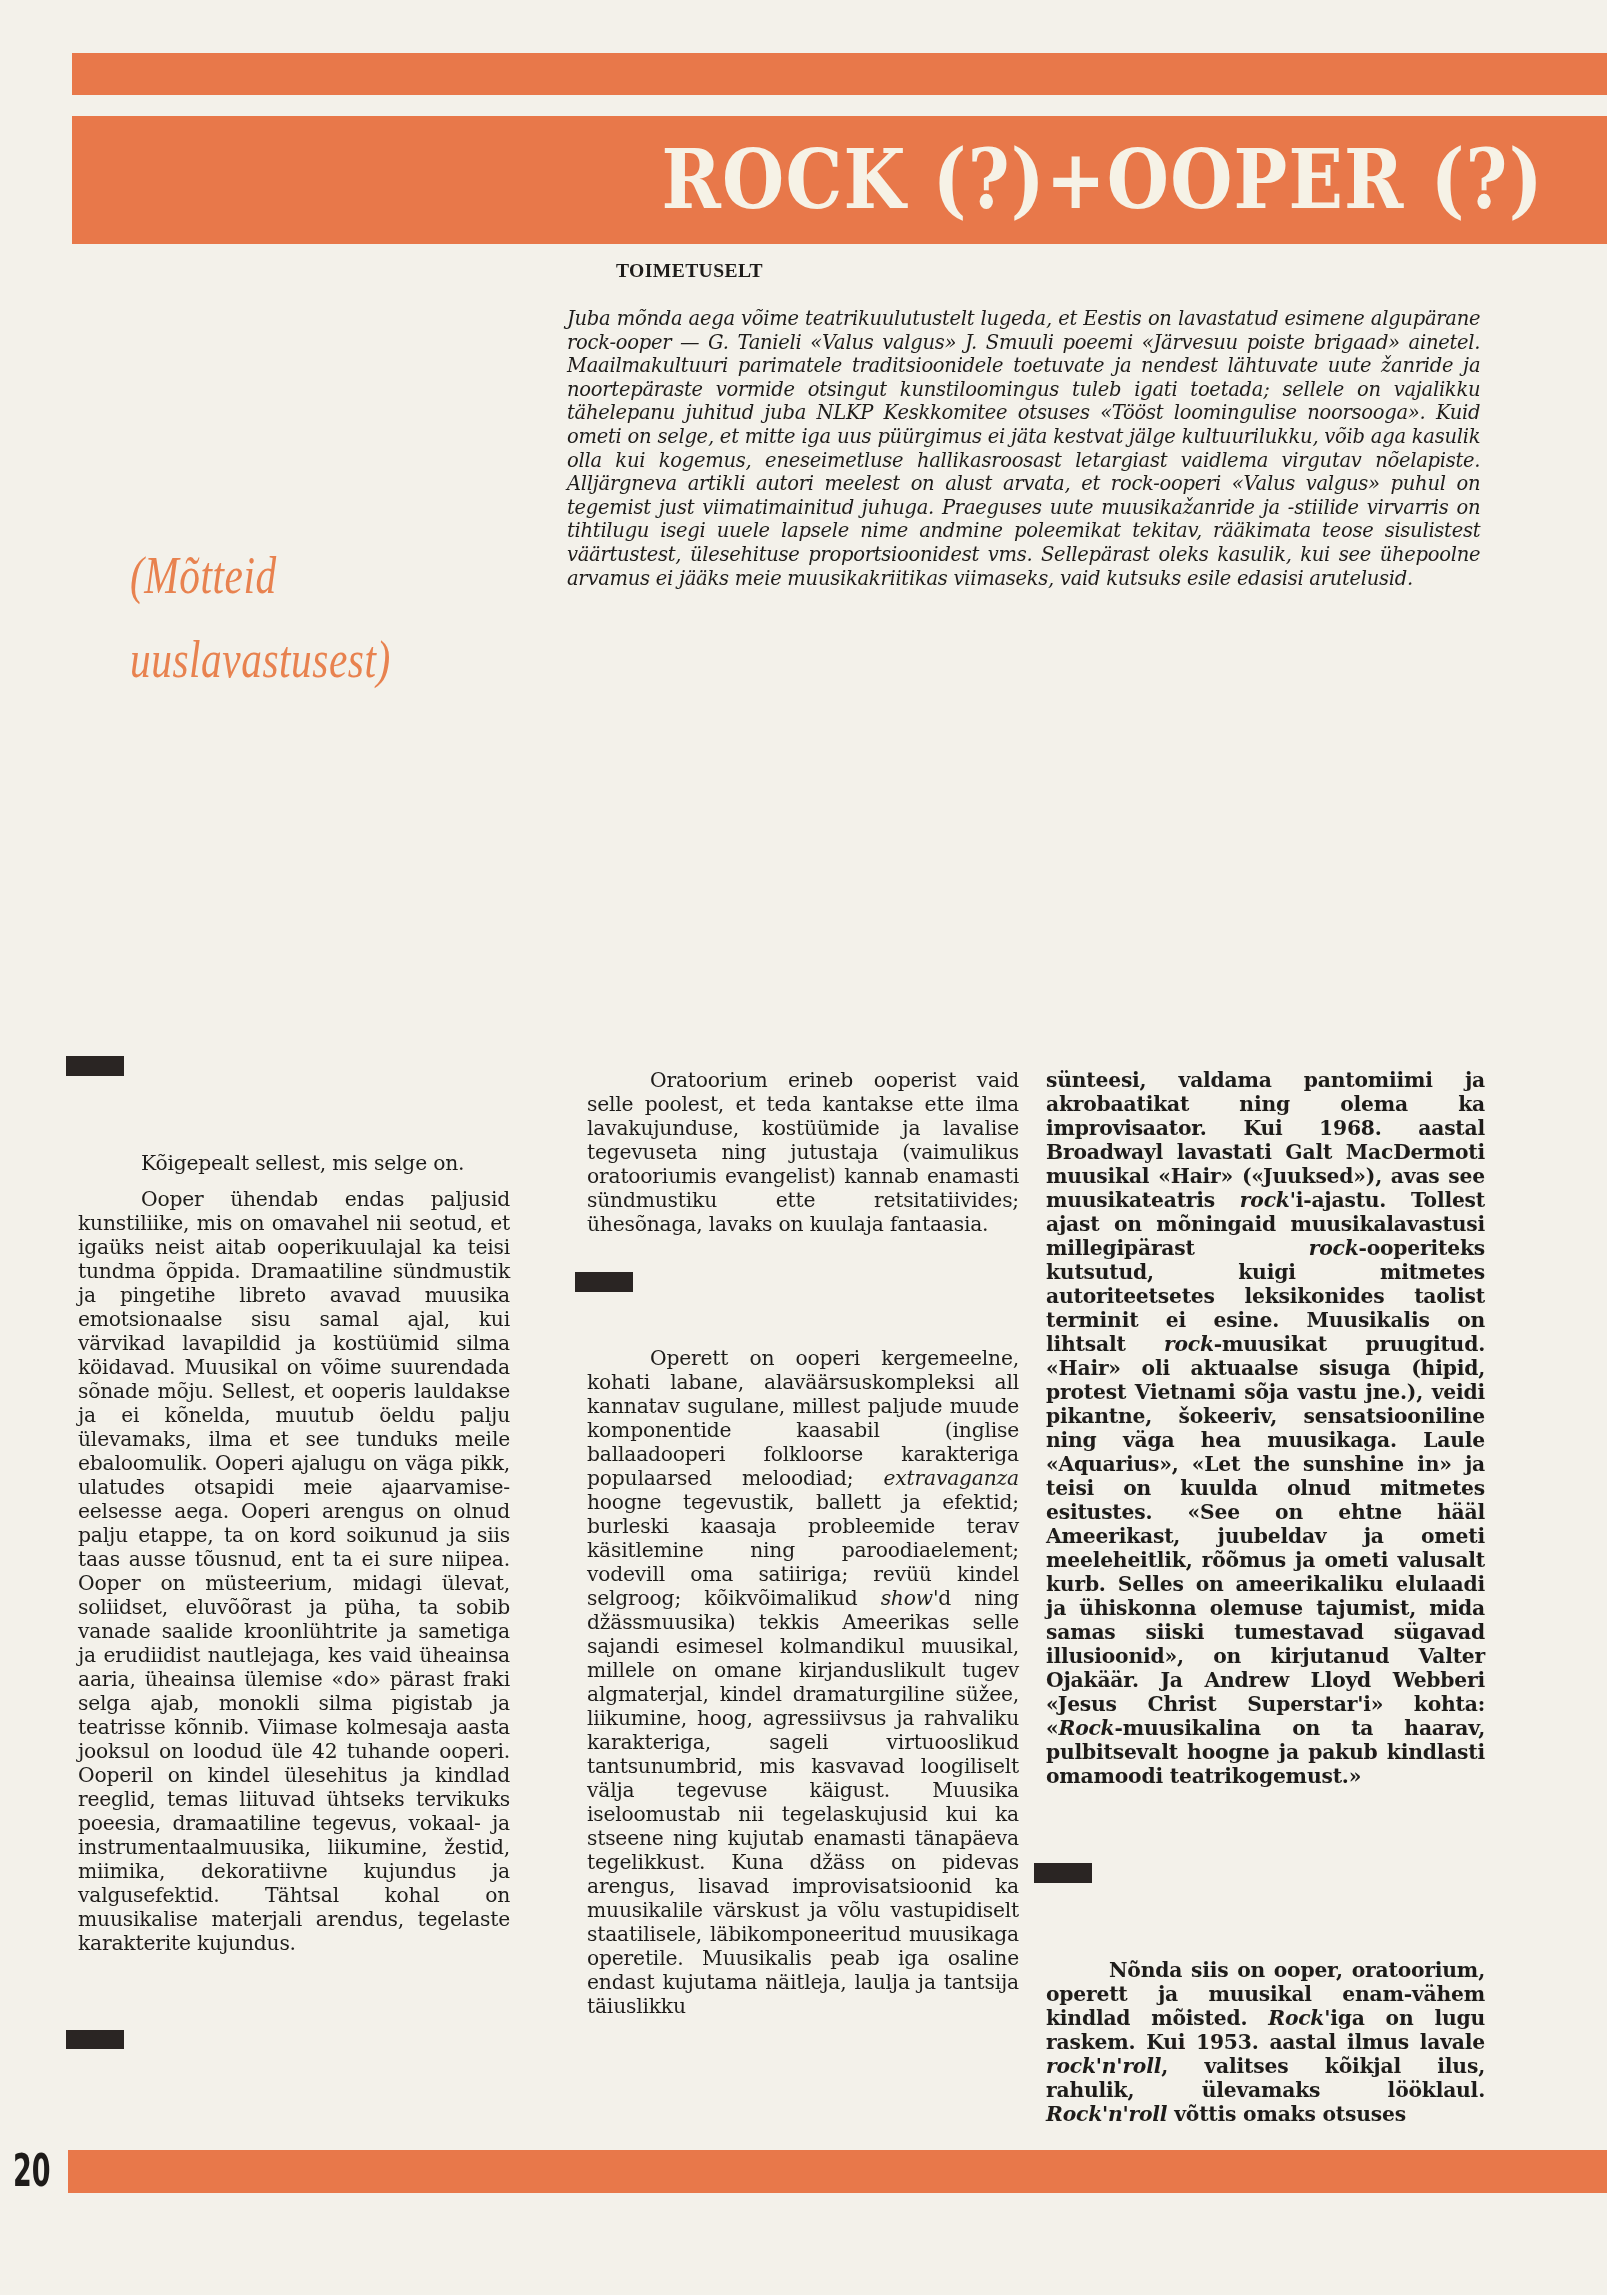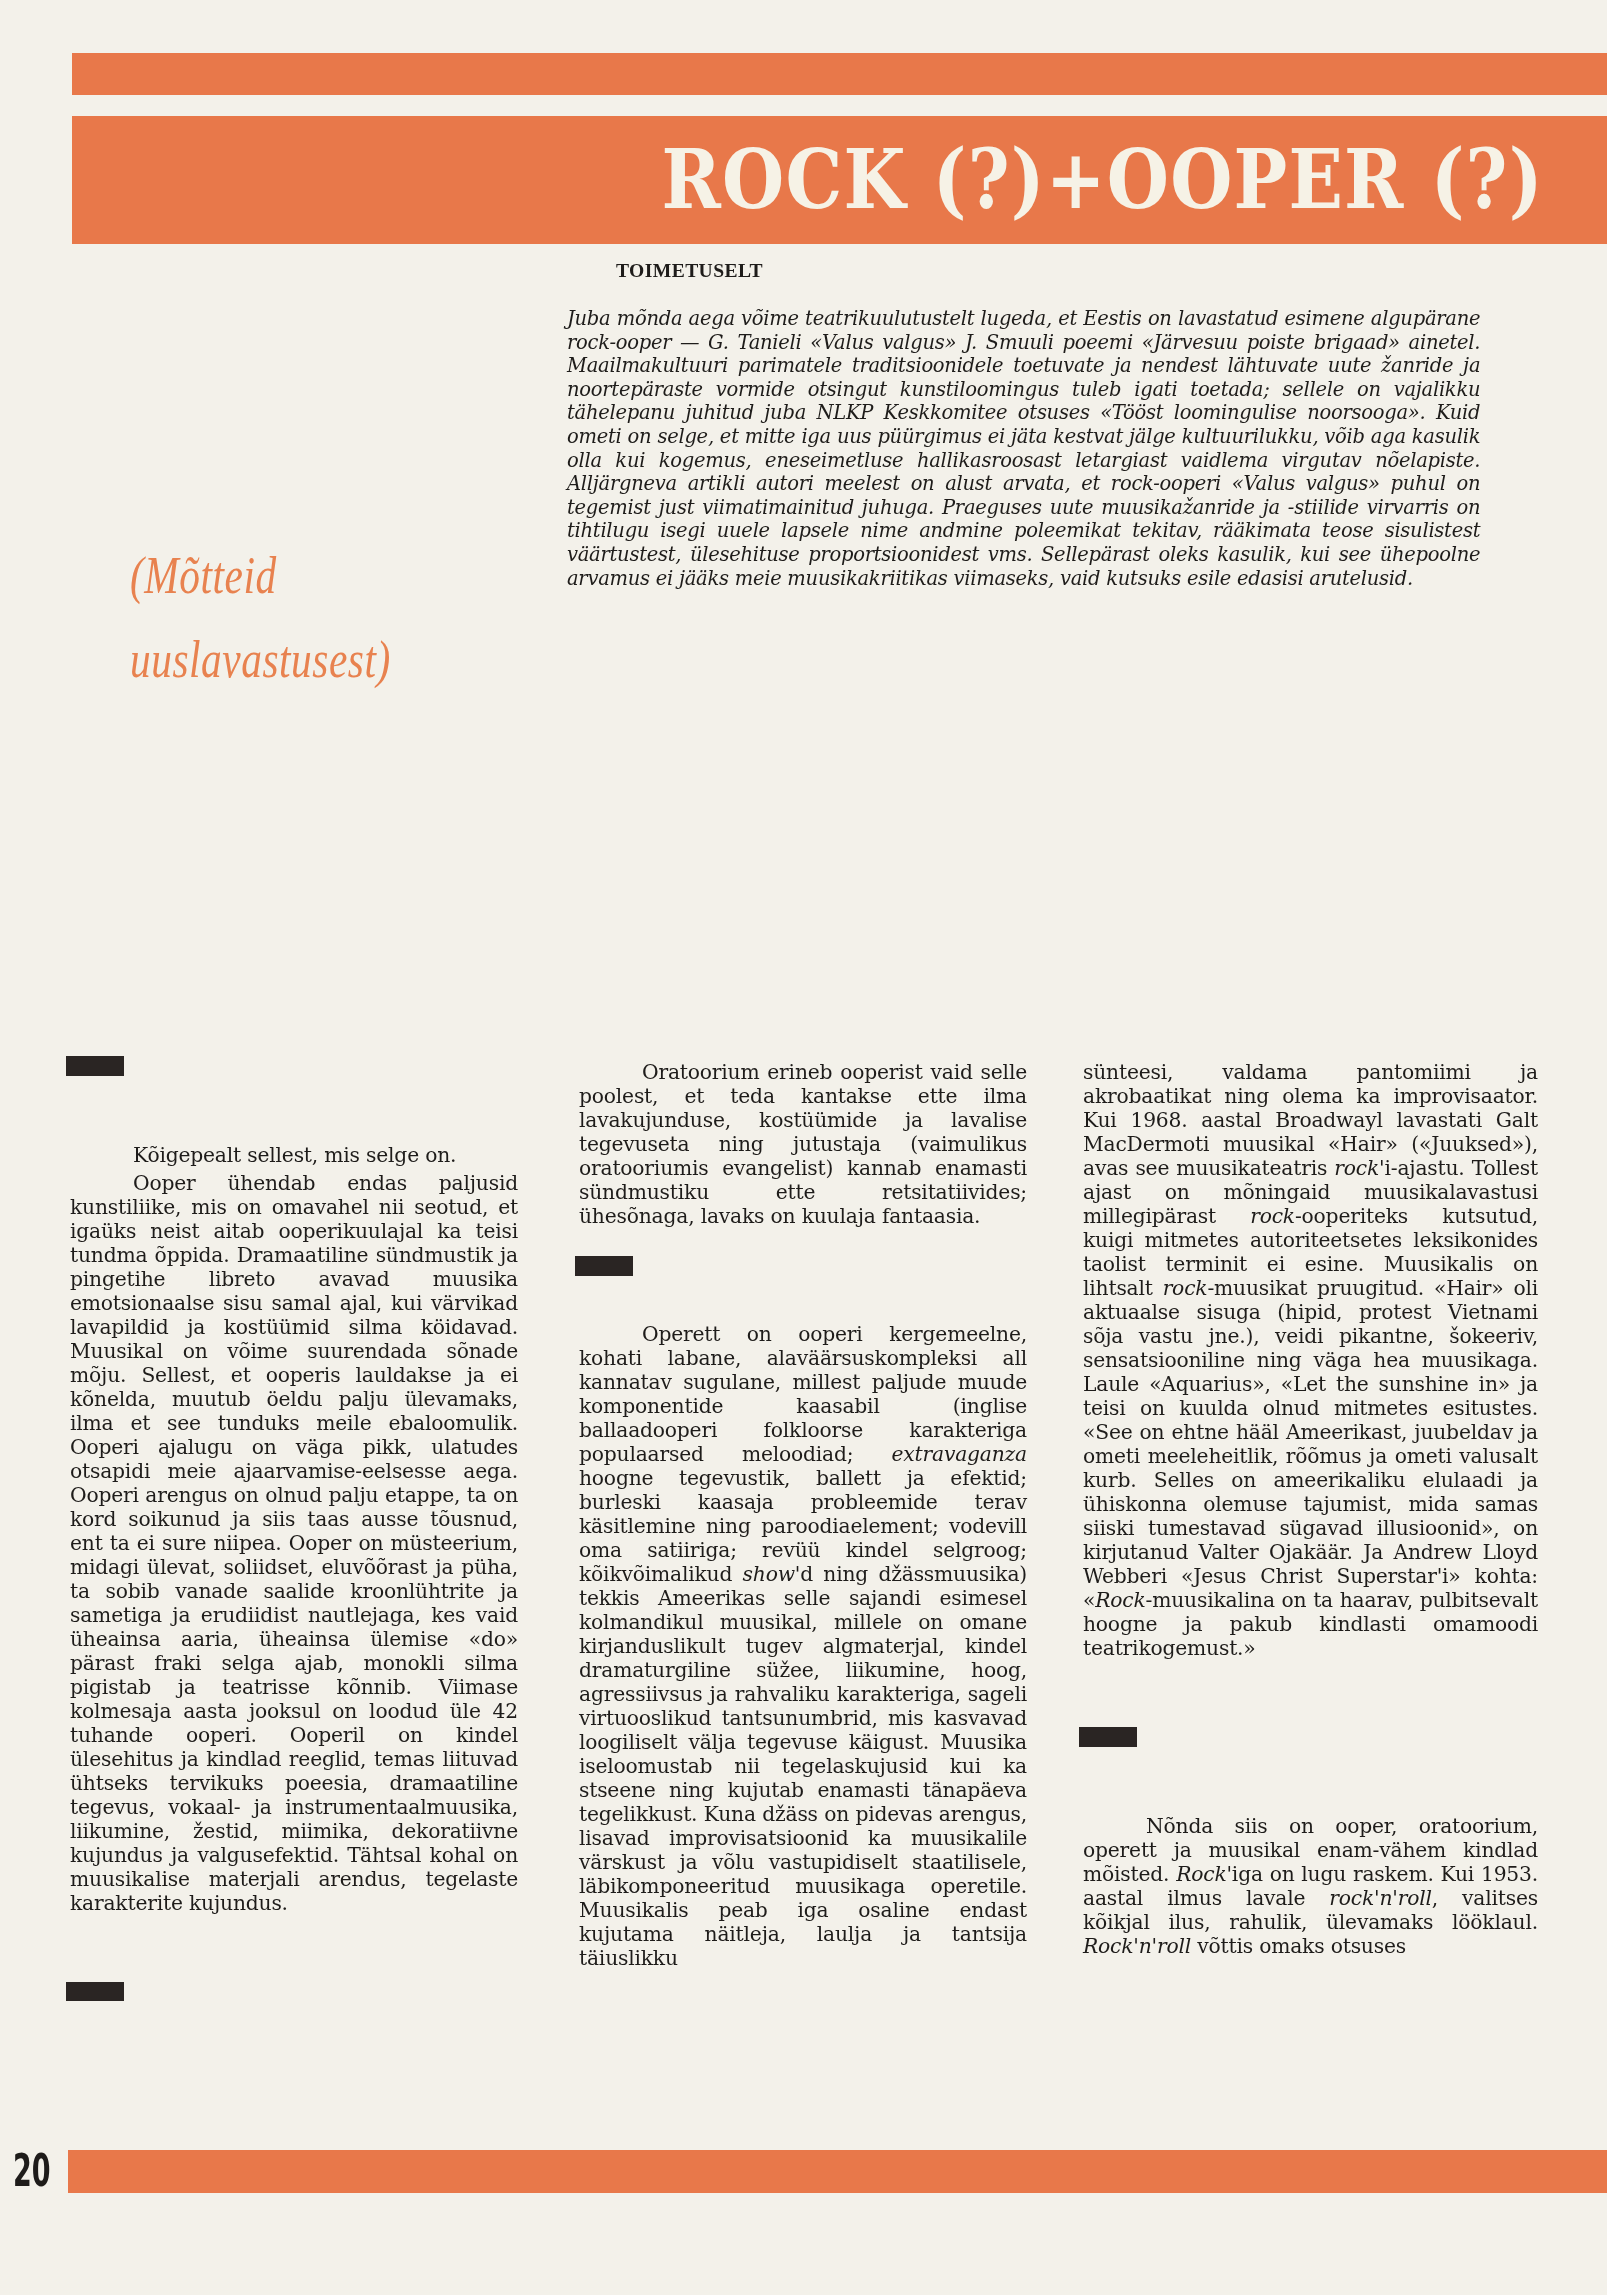--- a/index.html
+++ b/index.html
@@ -69,23 +69,23 @@
     .column {
       position: absolute;
       top: 1056px;
       font-family: "DejaVu Serif", serif;
       font-size: 20.3px;
       line-height: 24px;
       letter-spacing: -0.2px;
     }
     #col-left { left: 66px; width: 456px; }
     #col-middle { left: 575px; width: 456px; }
-    #col-right { left: 1079px; width: 463px; }
+    #col-right { left: 1034px; width: 463px; font-weight: bold; }
     .para {
-      margin: 4px;
+      margin: 12px;
       text-indent: 63px;
       text-align: justify;
     }
     .para.no-indent { text-indent: 0; }
     .marker {
       display: block;
       width: 58px; height: 19.6px;
       background: #2a2523;
     }
     .gap-sm { height: 24px; }

